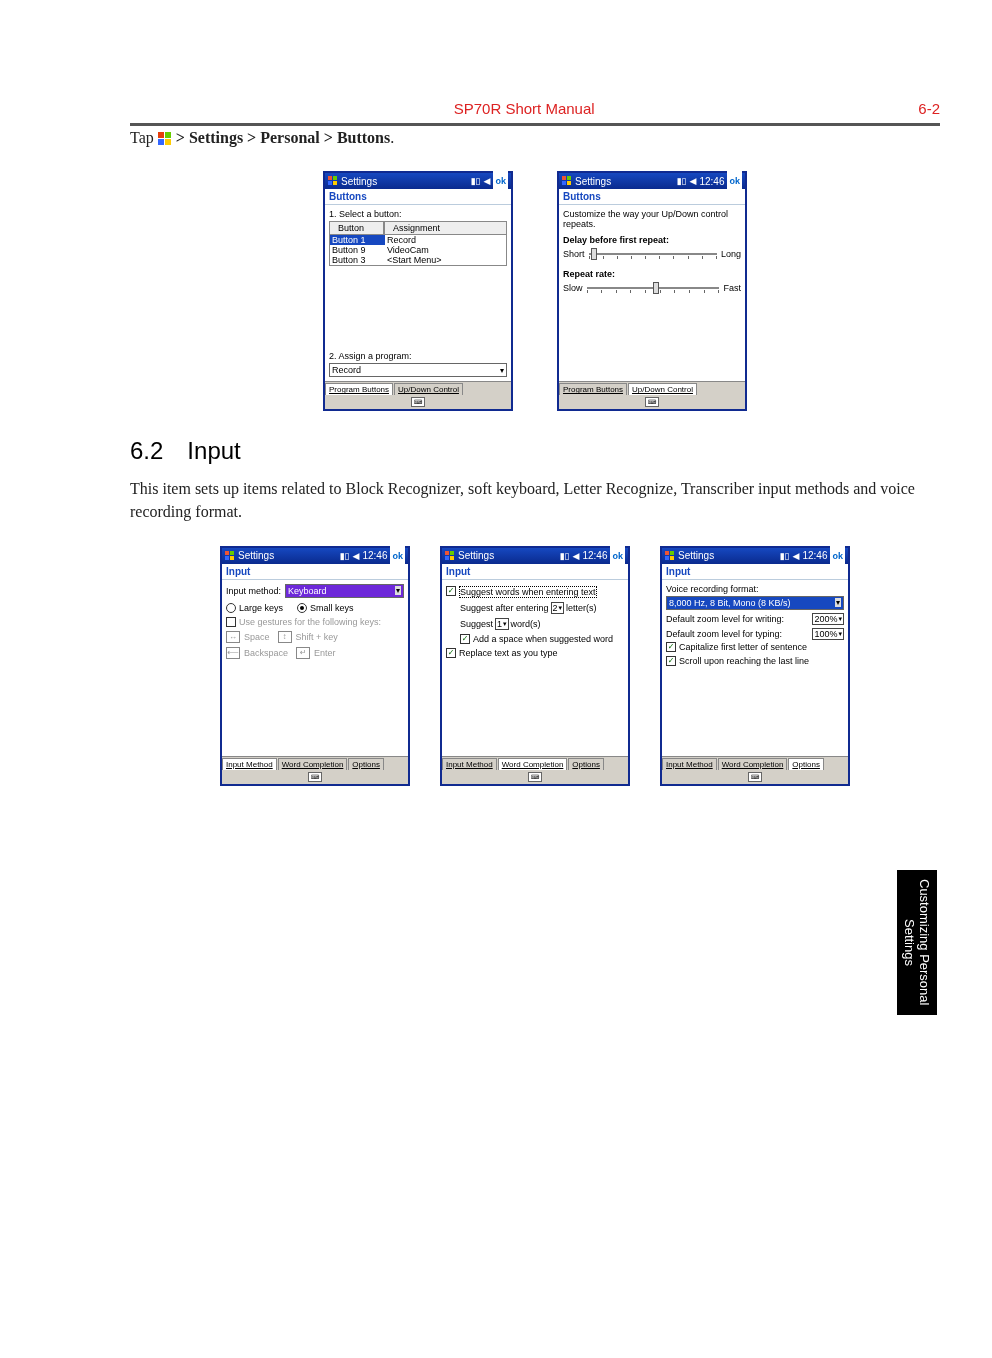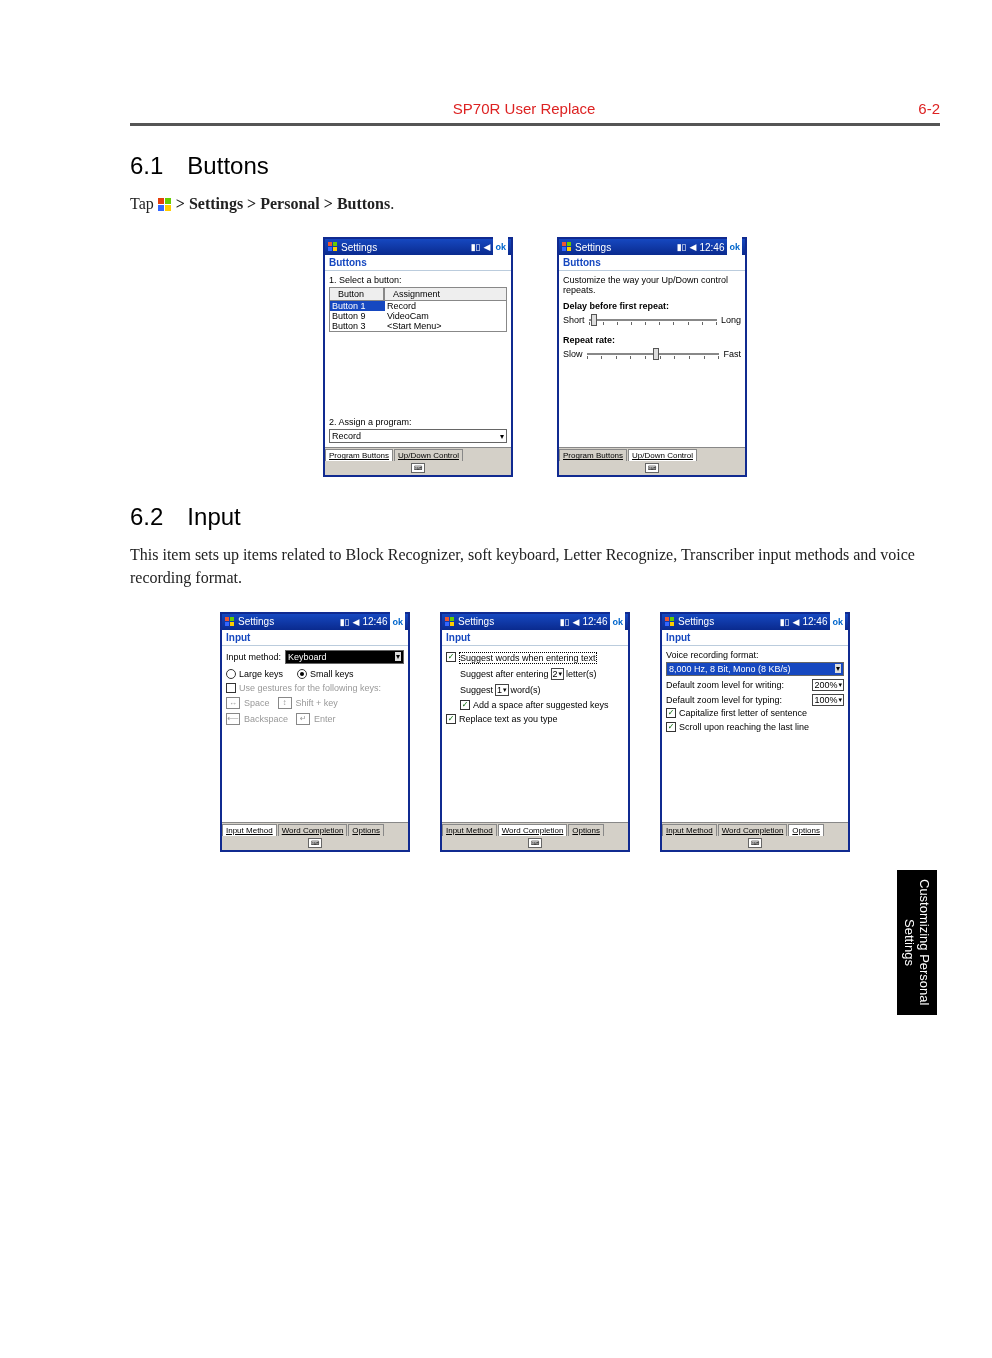--- a/index.html
+++ b/index.html
@@ -181,26 +181,25 @@
     padding: 6px 0;
   }
 </style>
 </head>
 <body>
 
 <div class="page">
 
   <div class="pg-header">
     <div></div>
-    <div class="center">SP70R User Replace</div>
+    <div class="center">SP70R Short Manual</div>
     <div class="right">6-2</div>
   </div>
 
   <div class="section">
-    <h2>6.1 Buttons</h2>
     <p class="body-text">
       <span>Tap </span>
       <span class="win-icon"><span class="r"></span><span class="g"></span><span class="b"></span><span class="y"></span></span>
       <b> &gt; Settings &gt; Personal &gt; Buttons</b><span>.</span>
     </p>
 
     <div class="screens-row">
 
       <div class="pda" style="height:240px">
         <div class="titlebar">
@@ -342,21 +341,21 @@
           <span class="spacer"></span>
           <span class="sig">▮▯</span>
           <span class="spk">◀</span>
           <span>12:46</span>
           <span class="ok">ok</span>
         </div>
         <div class="subhdr">Input</div>
         <div class="content">
           <div style="display:flex;align-items:center;gap:4px;margin-bottom:3px">
             <span>Input method:</span>
-            <div class="select" style="flex:1;background:#000000;color:#fff">
+            <div class="select" style="flex:1;background:#6d28d9;color:#fff">
               <span>Keyboard</span>
                 <span class="arrow" style="color:#000;background:#ddd;padding:0 1px">▾</span>
             </div>
           </div>
           <div style="display:flex;gap:14px;margin:2px 0">
             <span class="rad">
                 <span class="circ"></span>
                 <span>Large keys</span>
               </span>
             <span class="rad">
@@ -434,21 +433,21 @@
           <div style="padding-left:14px;font-size:9px;display:flex;align-items:center;gap:2px;margin:2px 0">
             <span>Suggest</span>
             <span class="small-sel">
                 <span>1</span>
                 <span class="ar">▾</span>
               </span>
             <span>word(s)</span>
           </div>
           <div class="chk" style="padding-left:14px">
               <span class="box">✓</span>
-              <span>Add a space after suggested keys</span>
+              <span>Add a space when suggested word</span>
             </div>
           <div class="chk">
               <span class="box">✓</span>
               <span>Replace text as you type</span>
             </div>
           <div style="flex:1"></div>
         </div>
         <div class="tabs">
           <div class="tab">Input Method</div>
           <div class="tab active">Word Completion</div>

